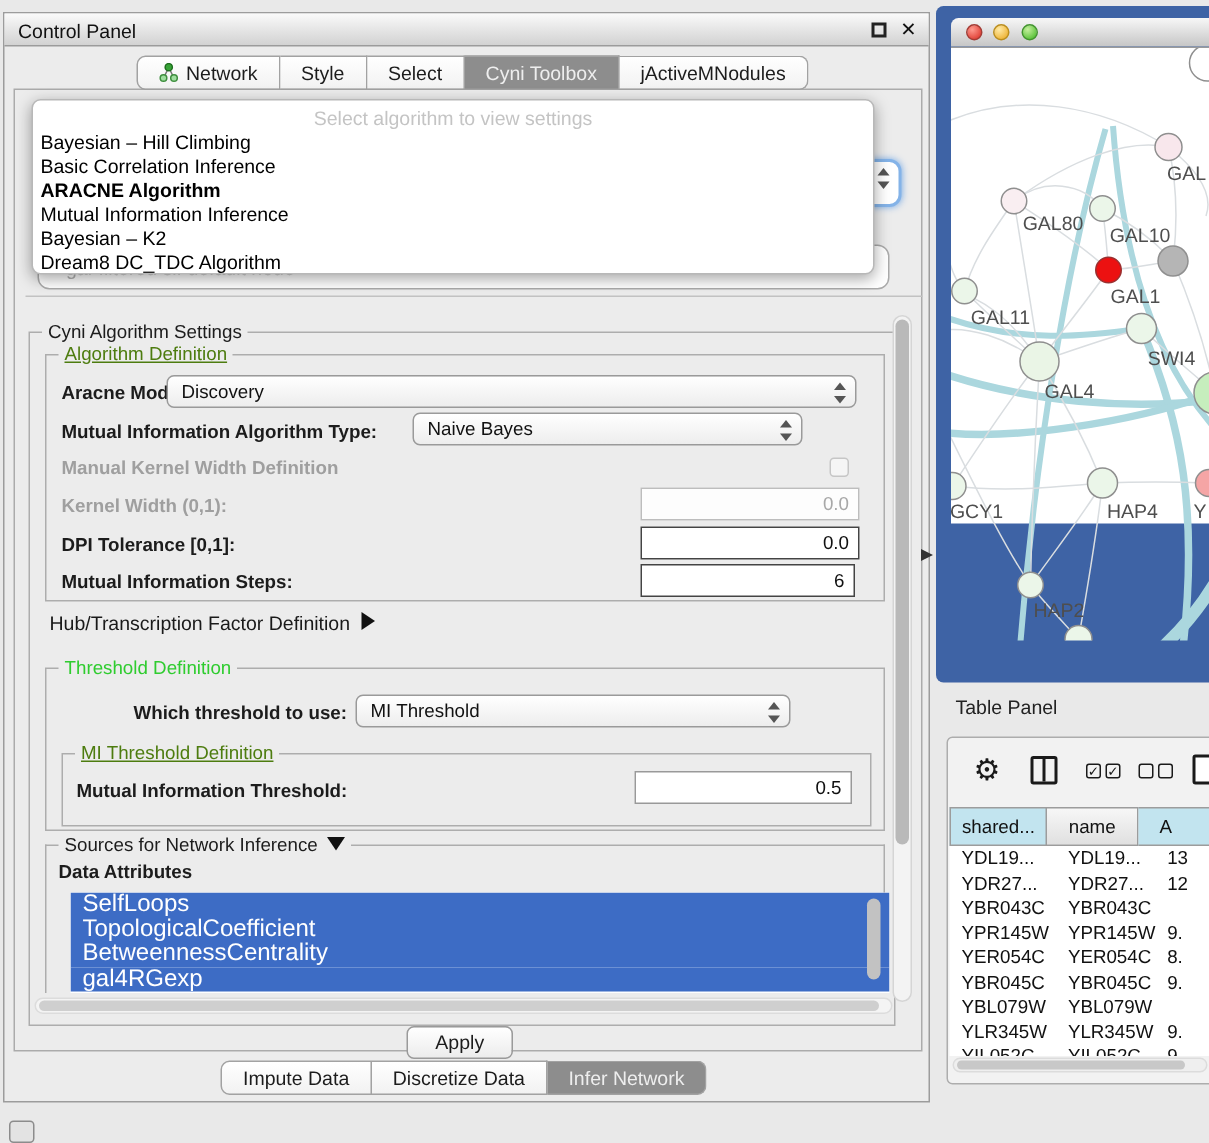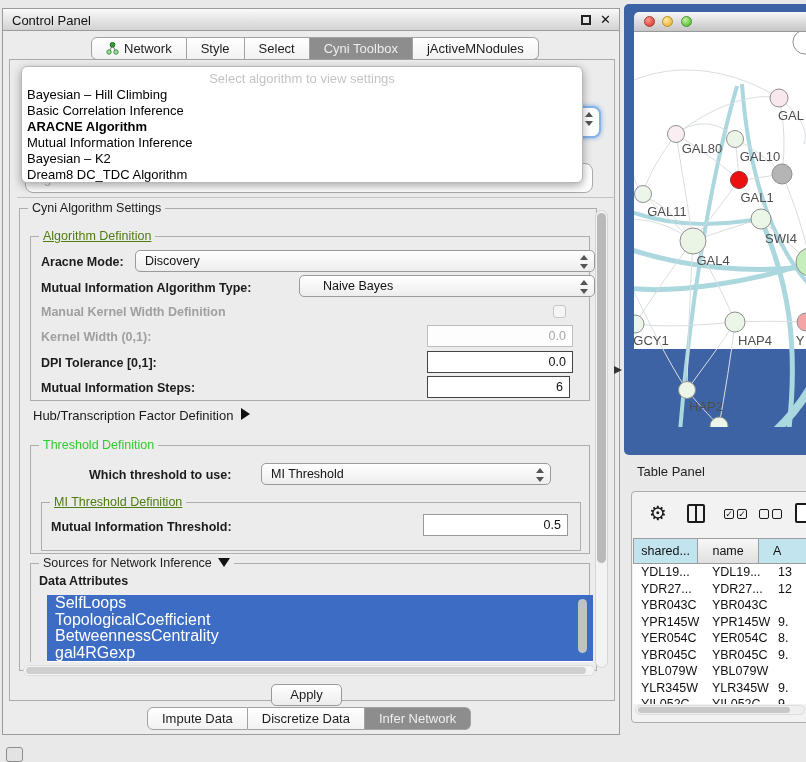--- a/index.html
+++ b/index.html
@@ -54,21 +54,21 @@
             font-size:12.5px; white-space:nowrap; }
   .legend.blue { color:#4d7c0f;text-decoration:underline; }
   .legend.green { color:#2fcc2f; }
 
   .flabel { position:absolute; font-weight:bold; color:#1c1c1c; white-space:nowrap; }
   .flabel.disabled { color:#9f9f9f; }
   .plain-label { position:absolute; color:#1a1a1a; font-size:13px; white-space:nowrap; }
 
   
   .combo { position:absolute; height:22px; background:linear-gradient(#ffffff,#ededed);
-           border:1px solid #9a9a9a; border-radius:5px; display:flex; align-items:center;margin-left:24px; }
+           border:1px solid #9a9a9a; border-radius:5px; display:flex; align-items:center; }
   .combo .combo-text { padding-left:9px; font-size:12.5px; color:#111; flex:1; }
   .stepper { position:absolute; right:6px; top:3px; width:8px; height:16px; }
   .stepper::before { content:""; position:absolute; left:0; top:1px;
       border-left:4px solid transparent; border-right:4px solid transparent; border-bottom:5px solid #555; }
   .stepper::after { content:""; position:absolute; left:0; bottom:1px;
       border-left:4px solid transparent; border-right:4px solid transparent; border-top:5px solid #555; }
 
   
   .tfield { position:absolute; height:22px; background:#fff; border:1px solid #444;
             text-align:right; padding-right:6px; font-size:12.5px; color:#111;
@@ -217,39 +217,39 @@
 
         <div class="dd-item bold">ARACNE Algorithm</div>
 
         <div class="dd-item">Mutual Information Inference</div>
 
         <div class="dd-item">Bayesian – K2</div>
 
         <div class="dd-item">Dream8 DC_TDC Algorithm</div>
       </div>
 
-    <div class="fieldset" style="left:16px; top:199px; width:578px; height:463px;">
+    <div class="fieldset" style="left:16px; top:212px; width:578px; height:463px;">
       <span class="legend">Cyni Algorithm Settings</span>
     </div>
     <div class="panel-vscroll">
         <div class="thumb"></div>
       </div>
 
     <div class="fieldset" style="left:27px; top:227px; width:560px; height:165px;">
       <span class="legend blue">Algorithm Definition</span>
     </div>
 
     <span class="flabel" style="left:38px; top:246px;">Aracne Mode:</span>
     <div class="combo" style="left:108px; top:241px; width:460px;">
       <span class="combo-text">Discovery</span>
       <span class="stepper"></span>
     </div>
 
     <span class="flabel" style="left:38px; top:272px;">Mutual Information Algorithm Type:</span>
-    <div class="combo" style="left:272px; top:266px; width:296px;padding-left:14px;">
+    <div class="combo" style="left:272px; top:266px; width:260px;">
       <span class="combo-text">Naive Bayes</span>
       <span class="stepper"></span>
     </div>
 
     <span class="flabel disabled" style="left:38px; top:296px;">Manual Kernel Width Definition</span>
     <span class="checkbox" style="left:550px; top:296px;"></span>
 
     <span class="flabel disabled" style="left:38px; top:321px;">Kernel Width (0,1):</span>
     <input class="tfield disabled" style="left: 424px; top: 316px; width: 146px;" readonly="" value="0.0">
 

